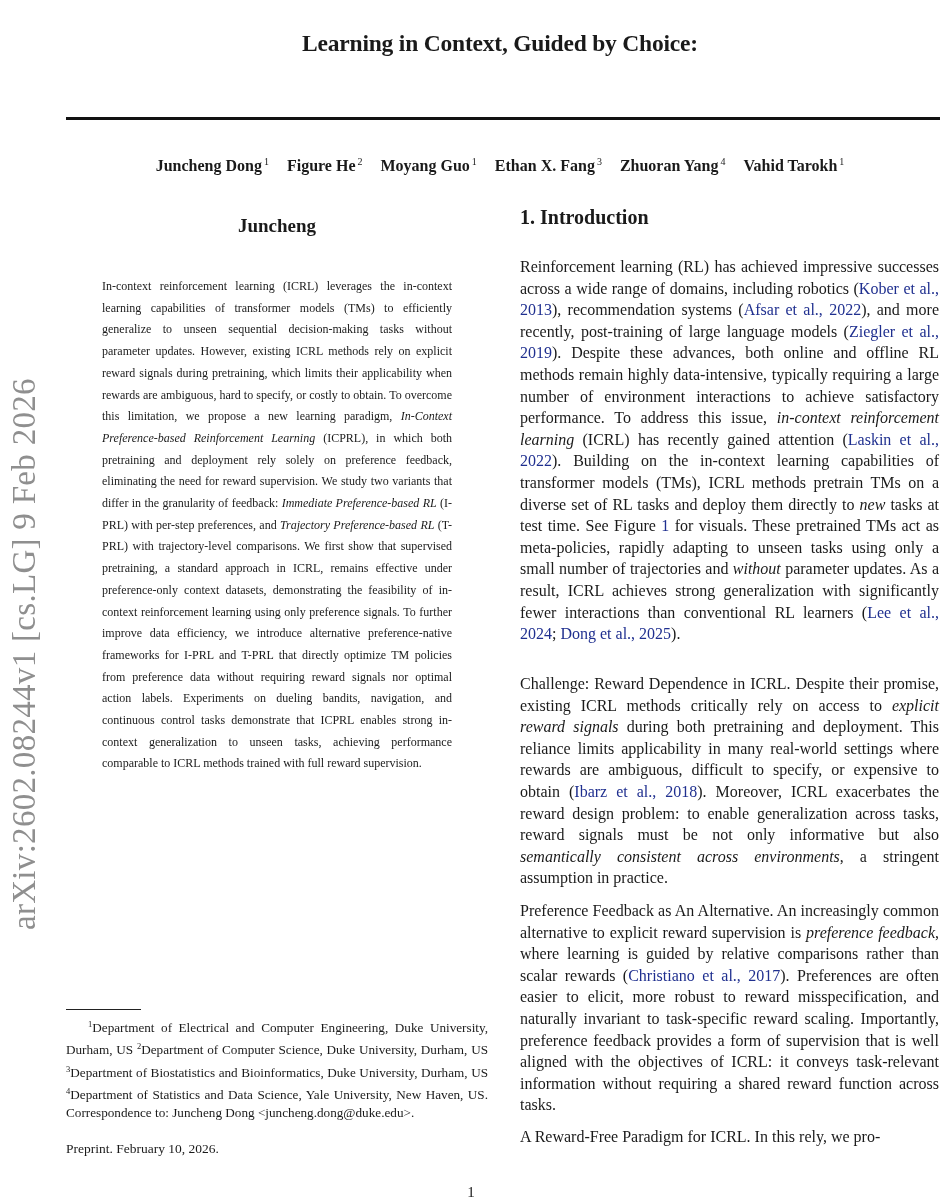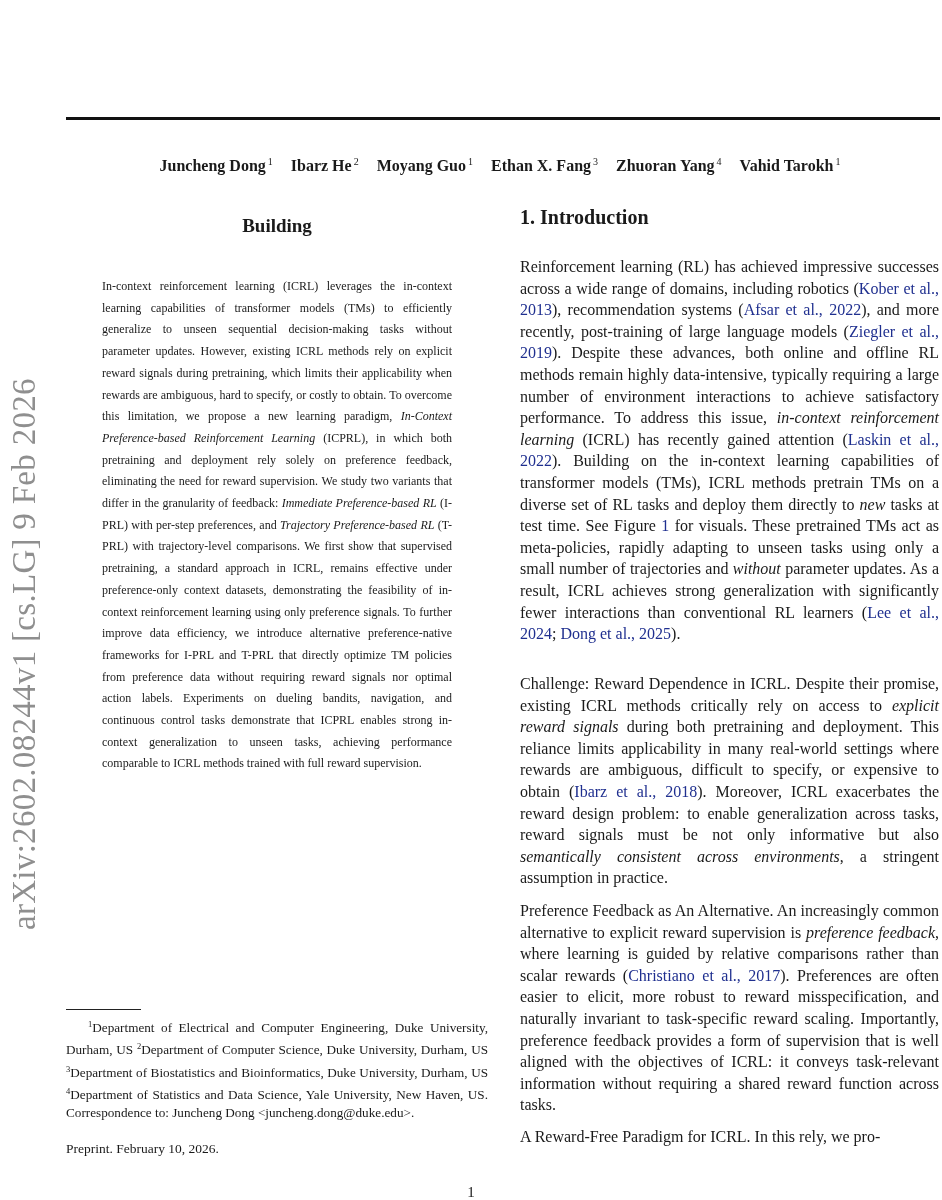--- a/index.html
+++ b/index.html
@@ -32,35 +32,36 @@
   .p4 { top: 1126px; }
   .cite { color: #1f2f8f; }
   .b { font-weight: normal; }
   .i { font-style: italic; }
   .pagenum { position: absolute; left: 0; width: 942px; top: 1184px; text-align: center; font-size: 15px; }
 </style>
 </head>
 <body>
 
 <div class="title">
+  <div>Learning in Context, Guided by Choice:</div>
 </div>
 <div class="rule"></div>
 
 <div class="authors">
   <span class="au"><span>Juncheng Dong</span><sup>1</sup></span>
-  <span class="au"><span>Ibarz He</span><sup>2</sup></span>
+  <span class="au"><span>Figure He</span><sup>2</sup></span>
   <span class="au"><span>Moyang Guo</span><sup>1</sup></span>
   <span class="au"><span>Ethan X. Fang</span><sup>3</sup></span>
   <span class="au"><span>Zhuoran Yang</span><sup>4</sup></span>
   <span class="au"><span>Vahid Tarokh</span><sup>1</sup></span>
 </div>
 
 <div class="arxiv">arXiv:2602.08244v1  [cs.LG]  9 Feb 2026</div>
 
-<div class="abs-head">Building</div>
+<div class="abs-head">Juncheng</div>
 <div class="abstract"><span>In-context reinforcement learning (ICRL) leverages the in-context learning capabilities of transformer models (TMs) to efficiently generalize to unseen sequential decision-making tasks without parameter updates. However, existing ICRL methods rely on explicit reward signals during pretraining, which limits their applicability when rewards are ambiguous, hard to specify, or costly to obtain. To overcome this limitation, we propose a new learning paradigm, </span><span class="i">In-Context Preference-based Reinforcement Learning</span><span> (ICPRL), in which both pretraining and deployment rely solely on preference feedback, eliminating the need for reward supervision. We study two variants that differ in the granularity of feedback: </span><span class="i">Immediate Preference-based RL</span><span> (I-PRL) with per-step preferences, and </span><span class="i">Trajectory Preference-based RL</span><span> (T-PRL) with trajectory-level comparisons. We first show that supervised pretraining, a standard approach in ICRL, remains effective under preference-only context datasets, demonstrating the feasibility of in-context reinforcement learning using only preference signals. To further improve data efficiency, we introduce alternative preference-native frameworks for I-PRL and T-PRL that directly optimize TM policies from preference data without requiring reward signals nor optimal action labels. Experiments on dueling bandits, navigation, and continuous control tasks demonstrate that ICPRL enables strong in-context generalization to unseen tasks, achieving performance comparable to ICRL methods trained with full reward supervision.</span></div>
 
 <div class="fn-rule"></div>
 <div class="footnote"><sup>1</sup><span>Department of Electrical and Computer Engineering, Duke University, Durham, US </span><sup>2</sup><span>Department of Computer Science, Duke University, Durham, US </span><sup>3</sup><span>Department of Biostatistics and Bioinformatics, Duke University, Durham, US </span><sup>4</sup><span>Department of Statistics and Data Science, Yale University, New Haven, US. Correspondence to: Juncheng Dong &lt;juncheng.dong@duke.edu&gt;.</span></div>
 <div class="preprint">Preprint. February 10, 2026.</div>
 
 <div class="intro-head">1. Introduction</div>
 <div class="col2 p1"><span>Reinforcement learning (RL) has achieved impressive successes across a wide range of domains, including robotics (</span><span class="cite">Kober et al., 2013</span><span>), recommendation systems (</span><span class="cite">Afsar et al., 2022</span><span>), and more recently, post-training of large language models (</span><span class="cite">Ziegler et al., 2019</span><span>). Despite these advances, both online and offline RL methods remain highly data-intensive, typically requiring a large number of environment interactions to achieve satisfactory performance. To address this issue, </span><span class="i">in-context reinforcement learning</span><span> (ICRL) has recently gained attention (</span><span class="cite">Laskin et al., 2022</span><span>). Building on the in-context learning capabilities of transformer models (TMs), ICRL methods pretrain TMs on a diverse set of RL tasks and deploy them directly to </span><span class="i">new</span><span> tasks at test time. See Figure </span><span class="cite">1</span><span> for visuals. These pretrained TMs act as meta-policies, rapidly adapting to unseen tasks using only a small number of trajectories and </span><span class="i">without</span><span> parameter updates. As a result, ICRL achieves strong generalization with significantly fewer interactions than conventional RL learners (</span><span class="cite">Lee et al., 2024</span><span>; </span><span class="cite">Dong et al., 2025</span><span>).</span></div>
 <div class="col2 p2"><span class="b">Challenge: Reward Dependence in ICRL.</span><span> Despite their promise, existing ICRL methods critically rely on access to </span><span class="i">explicit reward signals</span><span> during both pretraining and deployment. This reliance limits applicability in many real-world settings where rewards are ambiguous, difficult to specify, or expensive to obtain (</span><span class="cite">Ibarz et al., 2018</span><span>). Moreover, ICRL exacerbates the reward design problem: to enable generalization across tasks, reward signals must be not only informative but also </span><span class="i">semantically consistent across environments</span><span>, a stringent assumption in practice.</span></div>
 <div class="col2 p3"><span class="b">Preference Feedback as An Alternative.</span><span> An increasingly common alternative to explicit reward supervision is </span><span class="i">preference feedback</span><span>, where learning is guided by relative comparisons rather than scalar rewards (</span><span class="cite">Christiano et al., 2017</span><span>). Preferences are often easier to elicit, more robust to reward misspecification, and naturally invariant to task-specific reward scaling. Importantly, preference feedback provides a form of supervision that is well aligned with the objectives of ICRL: it conveys task-relevant information without requiring a shared reward function across tasks.</span></div>

